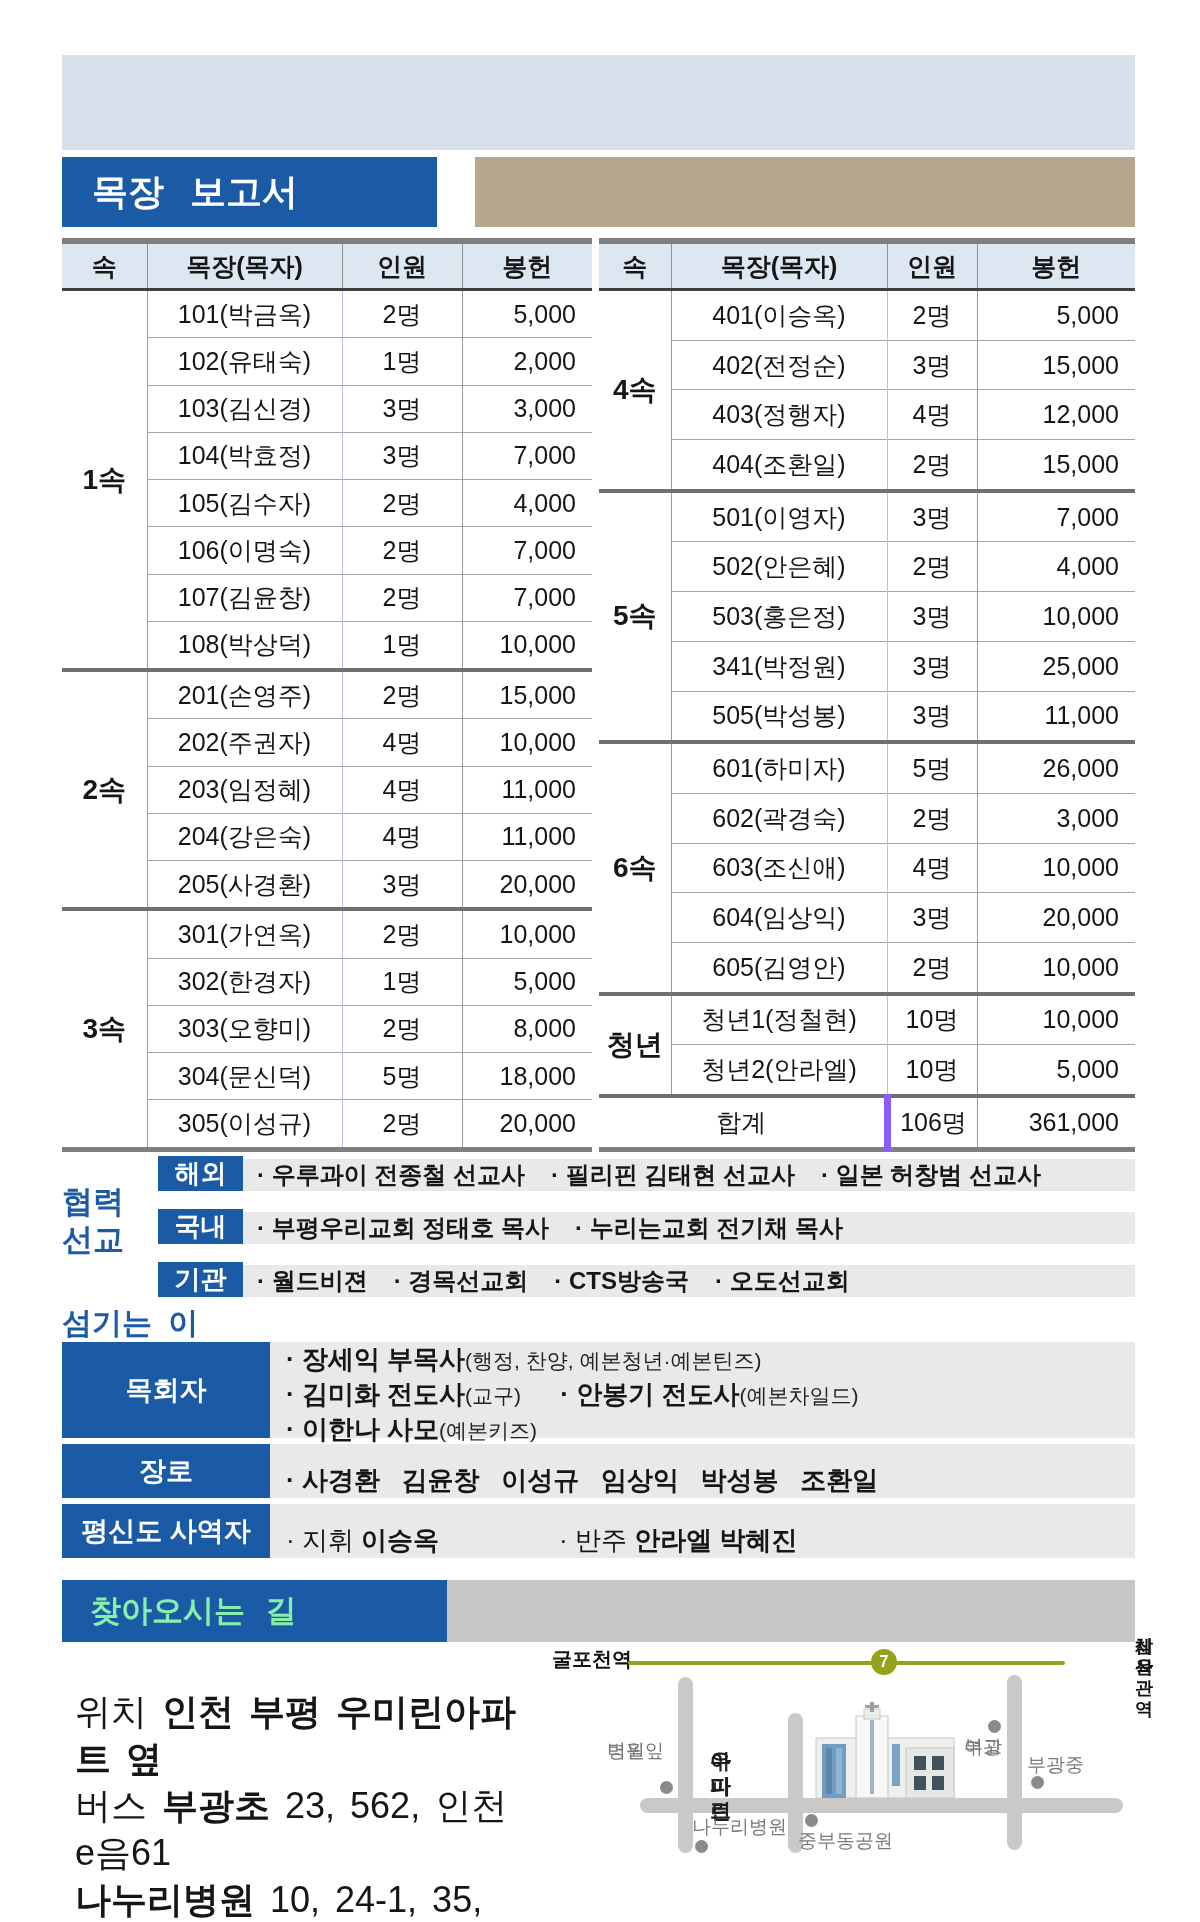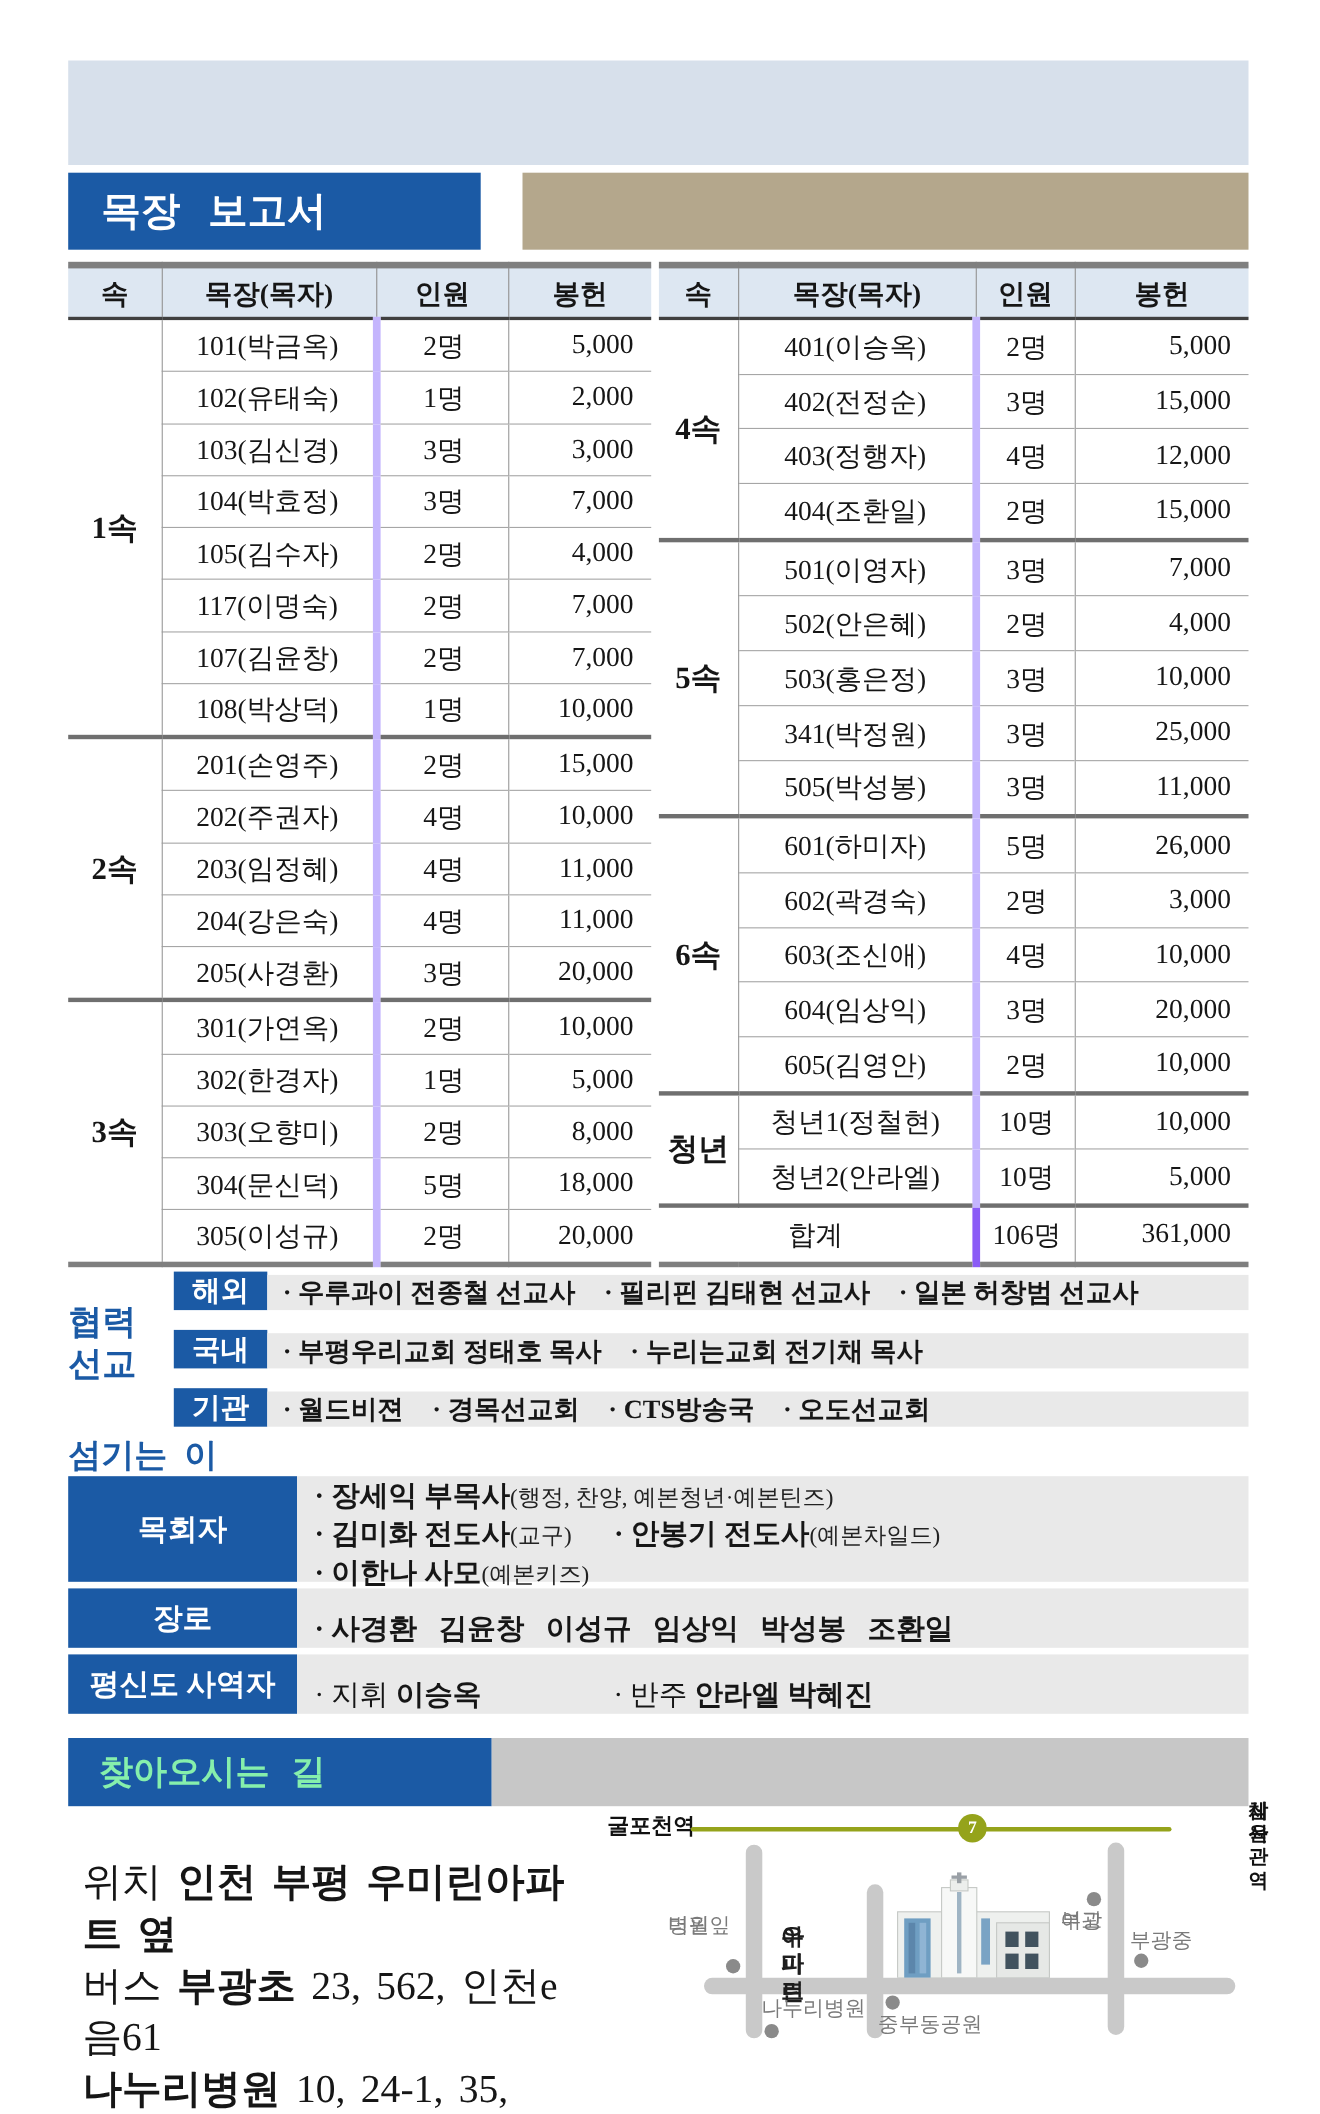--- a/index.html
+++ b/index.html
@@ -1,39 +1,39 @@
 <!DOCTYPE html>
 <html lang="ko"><head>
 <meta charset="utf-8">
 <style>
   html,body{margin:0;padding:0;background:#fff;}
   body{width:1200px;height:1922px;position:relative;overflow:hidden;
        font-family:"Liberation Sans","DejaVu Sans",sans-serif;color:#161616;}
   .abs{position:absolute;}
-  #content{position:absolute;left:62px;top:0;width:1073px;height:1922px;font-family:Liberation Serif, serif;}
+  #content{position:absolute;left:62px;top:0;width:1073px;height:1922px;}
 
   
   #topband{left:0;top:55px;width:1073px;height:95px;background:#d7e0eb;}
   #titlerow{left:0;top:157px;width:1073px;height:70px;display:flex;}
   #titleblue{width:375px;background:#1b5aa5;color:#fff;font-size:36px;font-weight:bold;
              display:flex;align-items:center;padding-left:30px;box-sizing:border-box;word-spacing:16px;}
   #titlegap{width:38px;}
   #titletan{flex:1;background:#b4a78c;}
 
   
   #tables{left:0;top:238px;width:1073px;display:flex;gap:7px;}
   table.t{border-collapse:collapse;table-layout:fixed;
           border-top:6px solid #7f7f7f;border-bottom:5px solid #7f7f7f;}
   table.t th{background:#dde7f2;border-bottom:3px solid #404040;font-size:25px;height:44px;padding:0;font-weight:bold;}
   table.t th + th{border-left:1px solid #8f8f8f;}
   #lt{width:530px;} #rt{width:536px;}
   #lt tbody td{height:46px;} #rt tbody td{height:48.7px;}
   tbody td{font-size:25px;padding:0;border-top:1px solid #a6a6a6;}
   td.g{font-weight:bold;font-size:28px;text-align:center;border-right:1px solid #9a9a9a;}
-  td.cn{text-align:center;border-right:7px solid #c4b5fd;}
+  td.cn{text-align:center;border-right:1px solid #c4b5fd;}
   td.cp{text-align:center;border-right:1px solid #9a9a9a;}
   td.co{text-align:right;padding-right:16px;}
   td.tl{text-align:center;border-right:7px solid #8b5cf6;}
   tr.gf td{border-top:4px solid #6f6f6f;}
 
   
   #mission{left:0;top:1145px;width:1073px;display:flex;}
   #mtitle{width:96px;display:flex;flex-direction:column;justify-content:center;
           color:#1b5aa5;font-weight:bold;font-size:31px;line-height:38px;}
   #mrows{flex:1;display:flex;flex-direction:column;gap:7px;}
@@ -133,21 +133,21 @@
             <td class="cn">104(박효정)</td>
             <td class="cp">3명</td>
             <td class="co">7,000</td>
           </tr>
       <tr>
             <td class="cn">105(김수자)</td>
             <td class="cp">2명</td>
             <td class="co">4,000</td>
           </tr>
       <tr>
-            <td class="cn">117(이명숙)</td>
+            <td class="cn">106(이명숙)</td>
             <td class="cp">2명</td>
             <td class="co">7,000</td>
           </tr>
       <tr>
             <td class="cn">107(김윤창)</td>
             <td class="cp">2명</td>
             <td class="co">7,000</td>
           </tr>
       <tr>
             <td class="cn">108(박상덕)</td>

